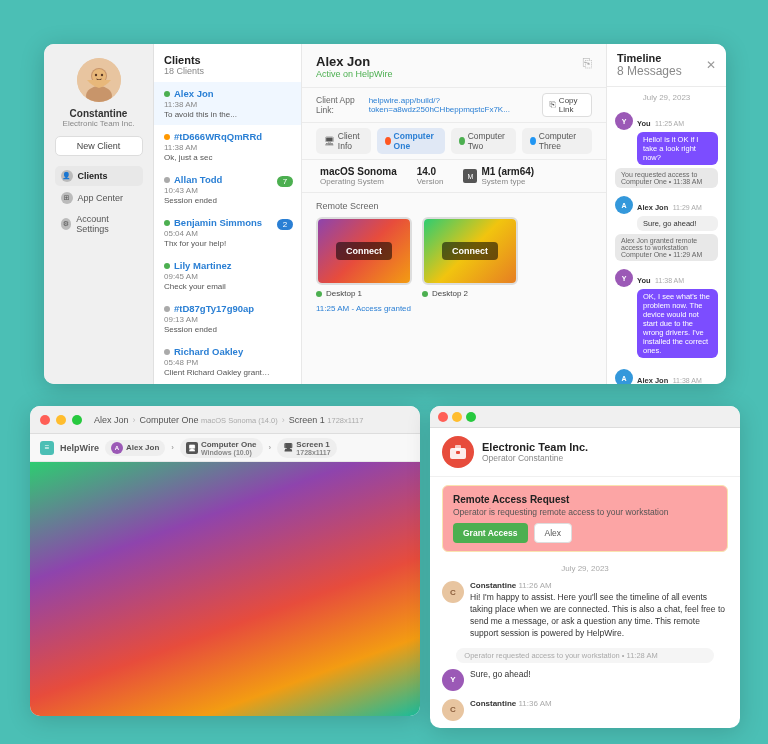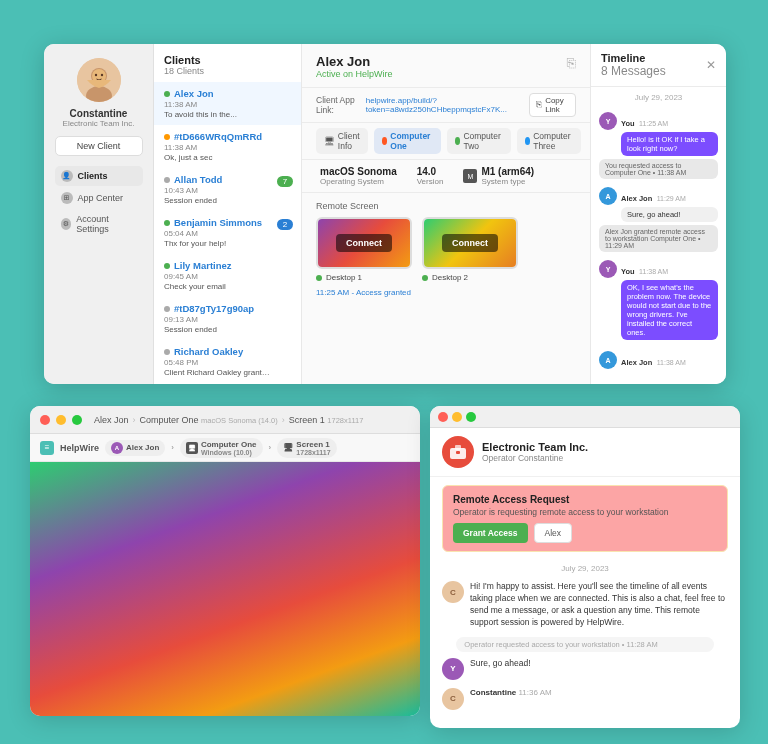--- a/index.html
+++ b/index.html
@@ -267,21 +267,21 @@
       font-size: 9px;
       color: #666;
       margin-bottom: 6px;
     }
     .screen-thumbs {
       display: flex;
       gap: 10px;
     }
     .screen-thumb {
       width: 96px;
-      height: 52px;
+      height: 68px;
       border-radius: 6px;
       overflow: hidden;
       position: relative;
       cursor: pointer;
       border: 2px solid #ddd;
     }
     .screen-thumb-bg1 {
       width: 100%; height: 100%;
       background: linear-gradient(135deg, #8e44ad 0%, #e74c3c 50%, #f39c12 100%);
     }
@@ -311,21 +311,21 @@
     .screen-name { font-size: 8px; color: #444; }
     .access-granted {
       font-size: 8px;
       color: #2a7fd4;
       margin-top: 6px;
       padding-left: 0;
     }
 
     
     .timeline-panel {
-      width: 136px;
+      width: 120px;
       background: white;
       border-left: 1px solid #e8e8e8;
       display: flex;
       flex-direction: column;
       overflow: hidden;
     }
     .timeline-header {
       display: flex;
       justify-content: space-between;
       align-items: center;
@@ -976,20 +976,24 @@
     <div class="br-request-btns">
       <button class="btn-grant">Grant Access</button>
       <button class="btn-deny">Alex</button>
     </div>
   </div>
   <div class="br-date-separator">July 29, 2023</div>
   <div class="br-chat-area">
     <div class="br-msg">
       <div class="br-msg-avatar br-av-constantine">C</div>
       <div class="br-msg-body">
+        <div class="br-msg-meta">
+          <strong>Constantine</strong>
+          <span> 11:26 AM</span>
+        </div>
         <div class="br-msg-text">Hi! I'm happy to assist. Here you'll see the timeline of all events taking place when we are connected. This is also a chat, feel free to send me a message, or ask a question any time. This remote support session is powered by HelpWire.</div>
       </div>
     </div>
     <span class="br-sys-msg">Operator requested access to your workstation • 11:28 AM</span>
     <div class="br-msg" style="margin-top:6px;">
       <div class="br-msg-avatar br-av-you">Y</div>
       <div class="br-msg-body">
         <div class="br-msg-text">Sure, go ahead!</div>
       </div>
     </div>

